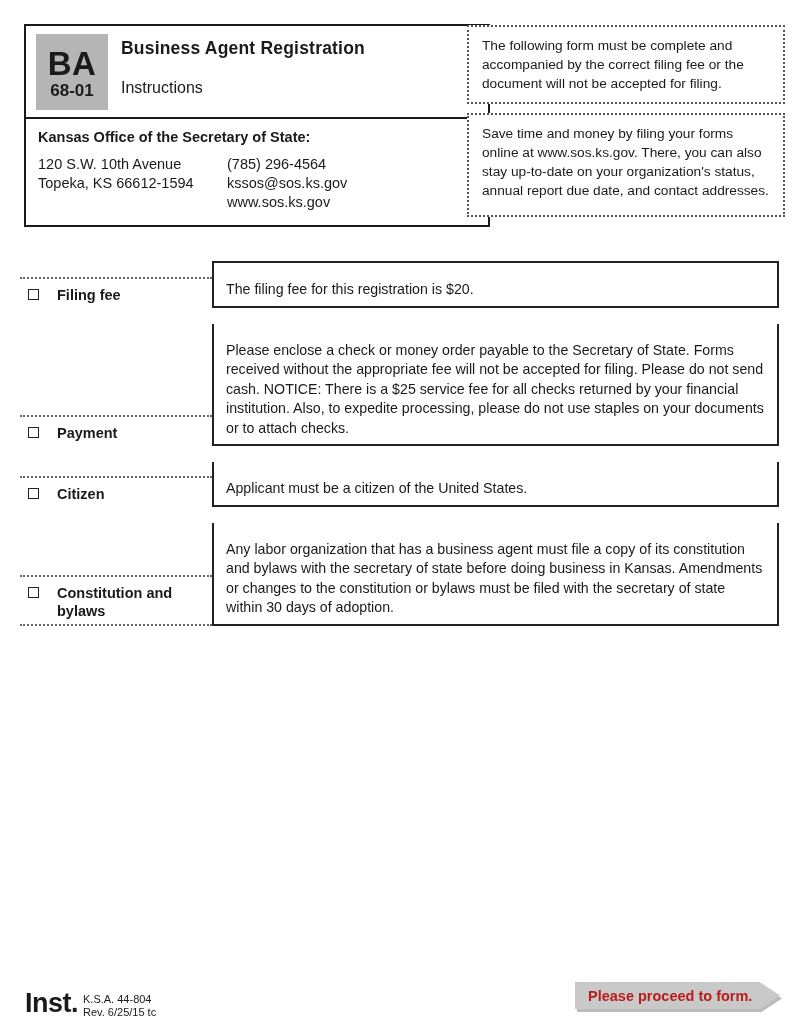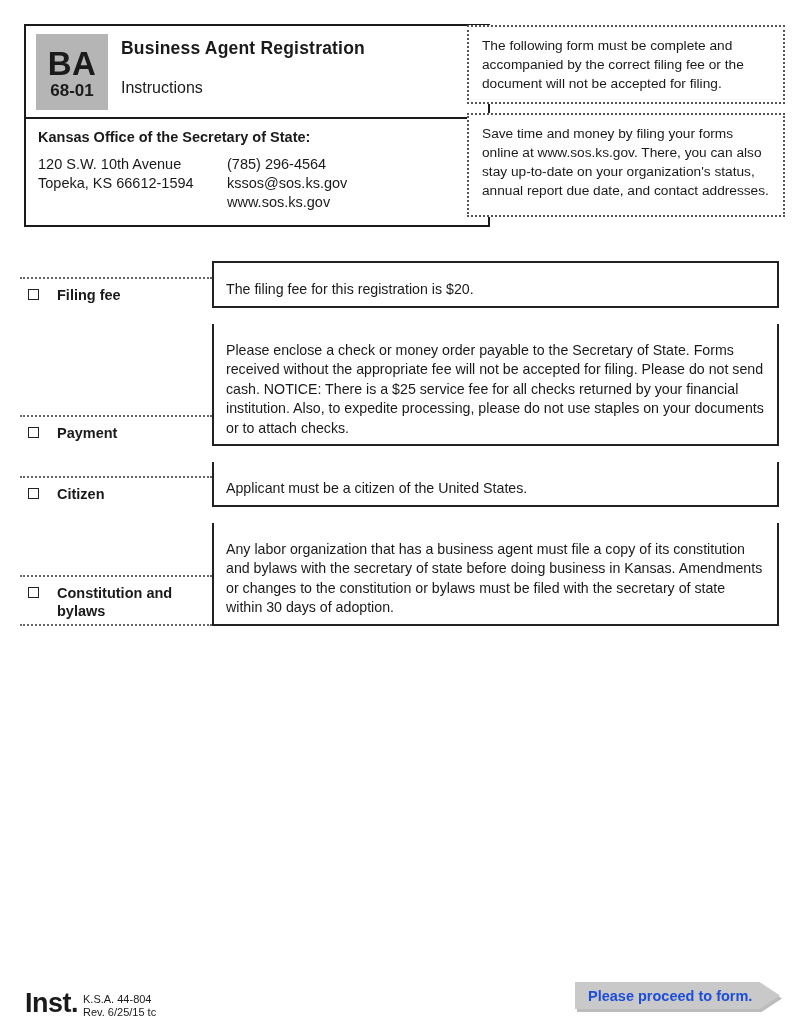--- a/index.html
+++ b/index.html
@@ -124,21 +124,21 @@
     left: 575px; top: 982px;
     filter: drop-shadow(2px 3px 0px #bcbcbc);
   }
   .proceed-arrow {
     width: 205px; height: 27px;
     background: #c9c9c9;
     clip-path: polygon(0 0, 90% 0, 100% 50%, 90% 100%, 0 100%);
     display: flex; align-items: center;
     padding-left: 13px;
     font-size: 14.5px; font-weight: bold;
-    color: #1d4ed8;
+    color: #b91c1c;
     cursor: pointer;
   }
 </style>
 </head>
 <body>
 
 <div class="header-box">
   <div class="header-top">
     <div class="badge">
       <div class="badge-code">BA</div>

